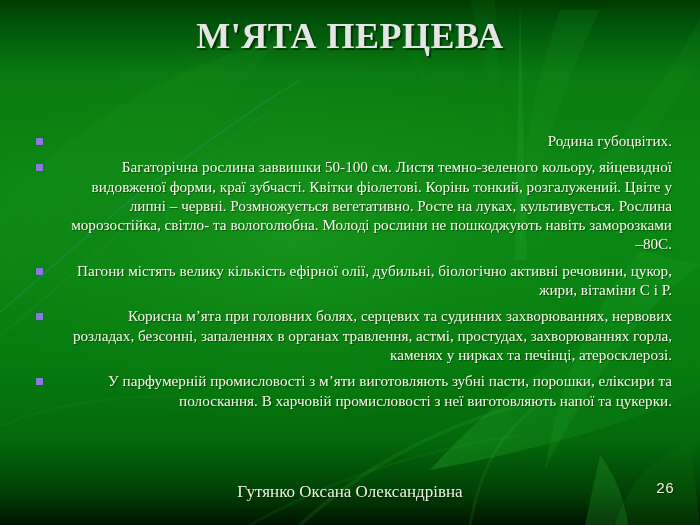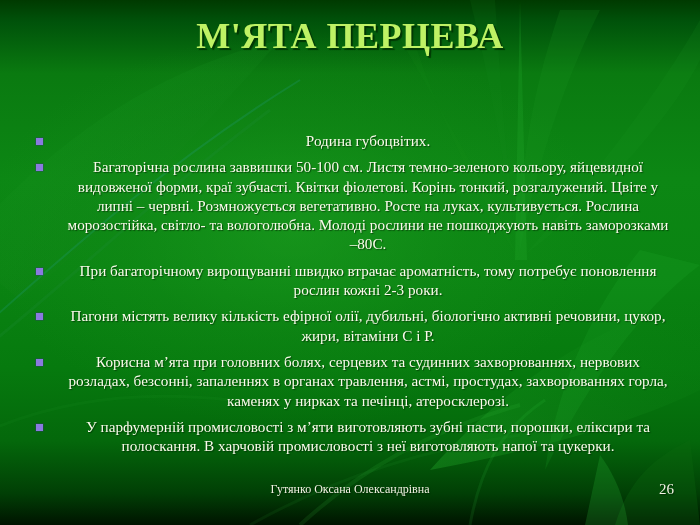--- a/index.html
+++ b/index.html
@@ -62,21 +62,21 @@
     top: 14px;
     width: 700px;
     text-align: center;
     z-index: 5;
   }
   .title-line {
     font-family: "Liberation Serif", serif;
     font-weight: bold;
     font-size: 36px;
     line-height: 45px;
-    color: #bef264;
+    color: #e5e5e5;
     letter-spacing: 0.5px;
     text-shadow: 2px 2px 1px rgba(0,40,0,0.75);
     white-space: nowrap;
   }
 
   
   .body-block {
     position: absolute;
     left: 36px;
     top: 131px;
@@ -100,41 +100,41 @@
     background: #8a7ae0;
     box-shadow: 0 0 0 0.5px rgba(60,40,140,0.55);
   }
   .bullet-text {
     flex: 1 1 auto;
     font-family: "Liberation Serif", serif;
     font-size: 15.2px;
     line-height: 19.3px;
     color: #fbfbec;
     text-shadow: 1px 1px 1px rgba(0,35,0,0.6);
-    text-align: center;
+    text-align: right;
   }
 
   
   .footer-name {
     position: absolute;
     left: 0;
     top: 482px;
     width: 700px;
     text-align: center;
     font-family: "Liberation Serif", serif;
-    font-size: 12px;
+    font-size: 17px;
     color: #f2f2e4;
     text-shadow: 1px 1px 1px rgba(0,30,0,0.6);
     z-index: 5;
   }
   .footer-page {
     position: absolute;
     right: 26px;
     top: 481px;
-    font-family: Liberation Serif, serif;
+    font-family: Liberation Mono, monospace;
     font-size: 15px;
     color: #f2f2e4;
     text-shadow: 1px 1px 1px rgba(0,30,0,0.6);
     z-index: 5;
   }
 </style>
 </head>
 <body>
 
 <div id="slide">
@@ -194,26 +194,20 @@
       <span class="bullet-text">Родина губоцвітих.</span>
     </div>
 
     <div class="bullet-row">
       <span class="bullet-marker">
           <span class="sq"></span>
         </span>
       <span class="bullet-text">Багаторічна рослина заввишки 50-100 см. Листя темно-зеленого кольору, яйцевидної видовженої форми, краї зубчасті. Квітки фіолетові. Корінь тонкий, розгалужений. Цвіте у липні – червні. Розмножується вегетативно. Росте на луках, культивується. Рослина морозостійка, світло- та вологолюбна. Молоді рослини не пошкоджують навіть заморозками  –80С.</span>
     </div>
 
-    <div class="bullet-row">
-      <span class="bullet-marker">
-          <span class="sq"></span>
-        </span>
-      <span class="bullet-text">При багаторічному вирощуванні швидко втрачає ароматність, тому потребує поновлення рослин кожні 2-3 роки.</span>
-    </div>
 
 
     <div class="bullet-row">
       <span class="bullet-marker">
           <span class="sq"></span>
         </span>
       <span class="bullet-text">Пагони містять велику кількість ефірної олії, дубильні, біологічно активні речовини, цукор, жири, вітаміни С і Р.</span>
     </div>
 
     <div class="bullet-row">

